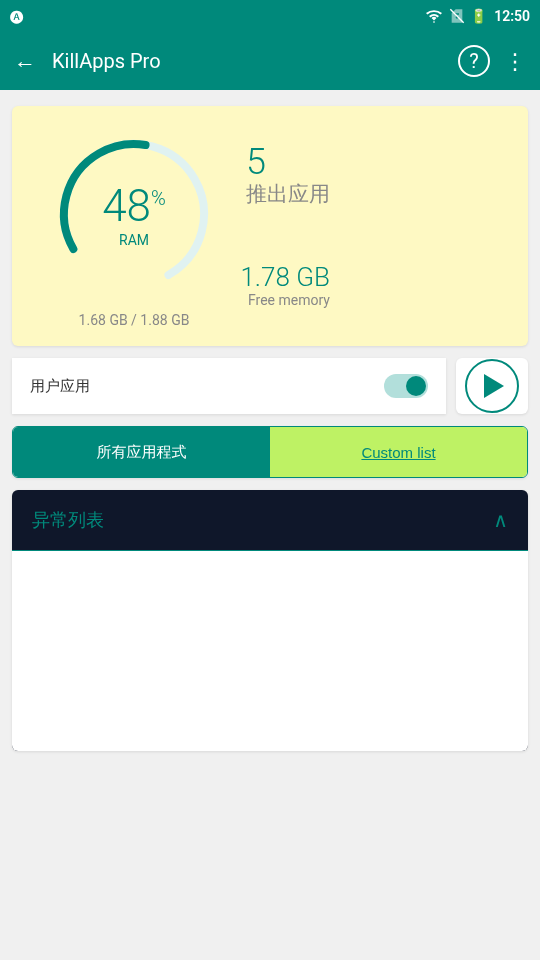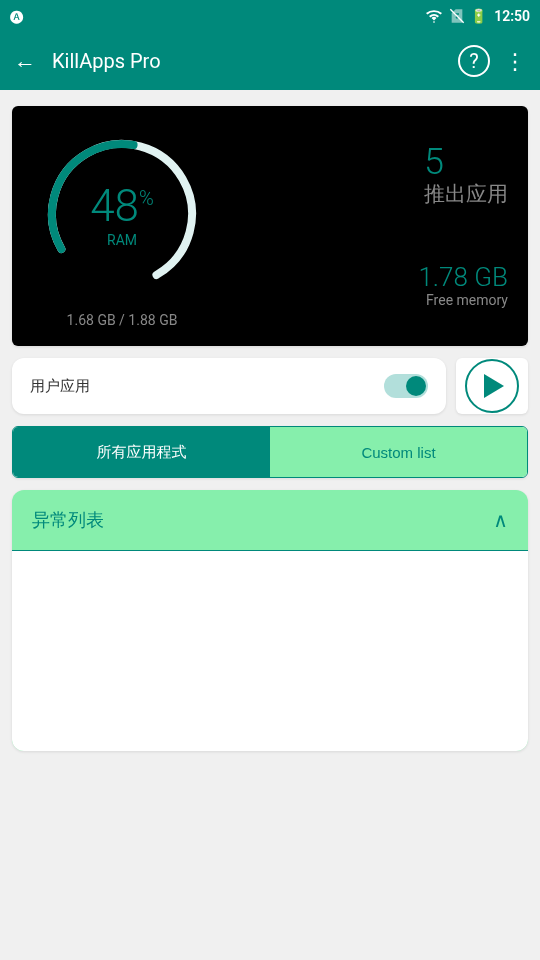--- a/index.html
+++ b/index.html
@@ -87,26 +87,25 @@
     
     .content {
       padding: 16px 12px;
       display: flex;
       flex-direction: column;
       gap: 12px;
     }
 
     
     .memory-card {
-      background: #000000;
+      background: #fef9c3;
       border-radius: 6px;
-      padding: 18px 20px;
-      display: flex;
-      align-items: center;
-      justify-content: space-between;
+      padding: 18px 32px;
+      display: flex;
+      align-items: center;
       box-shadow: 0 1px 3px rgba(0,0,0,0.1);
     }
     .memory-left {
       display: flex;
       flex-direction: column;
       align-items: center;
       gap: 8px;
     }
     .circle-container {
       position: relative;
@@ -174,21 +173,21 @@
     }
 
     
     .controls-row {
       display: flex;
       gap: 10px;
     }
     .toggles-card {
       flex: 1;
       background: white;
-      border-radius: 12px;
+      border-radius: 0;
       padding: 16px 18px;
       box-shadow: 0 1px 3px rgba(0,0,0,0.1);
       display: flex;
       flex-direction: column;
       gap: 14px;
     }
     .toggle-row {
       display: flex;
       align-items: center;
       justify-content: space-between;
@@ -273,28 +272,29 @@
       font-size: 15px;
       cursor: pointer;
       border: none;
       outline: none;
     }
     .tab-btn.active {
       background: #00897b;
       color: white;
     }
     .tab-btn.inactive {
-      background: #86efac;
-      color: #00897b;
+      background: #bef264;
+      color: #00897b;
+      text-decoration: underline;
     }
 
     
     .list-card {
-      background: #86efac;
-      border-radius: 12px;
+      background: #0f172a;
+      border-radius: 6px;
       box-shadow: 0 1px 3px rgba(0,0,0,0.1);
       overflow: hidden;
     }
     .list-header {
       display: flex;
       align-items: center;
       justify-content: space-between;
       padding: 18px 20px;
       border-bottom: 1.5px solid #00897b;
     }

